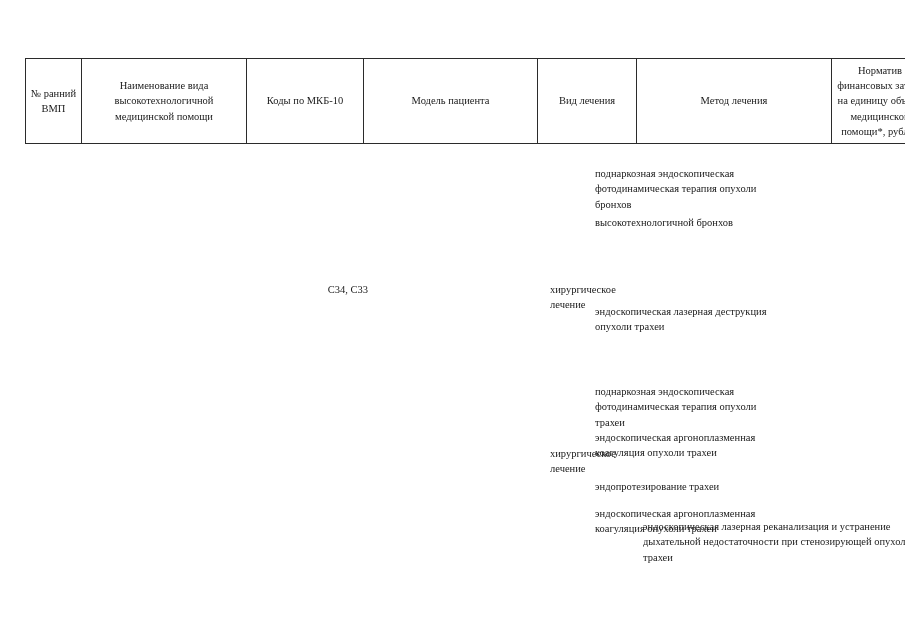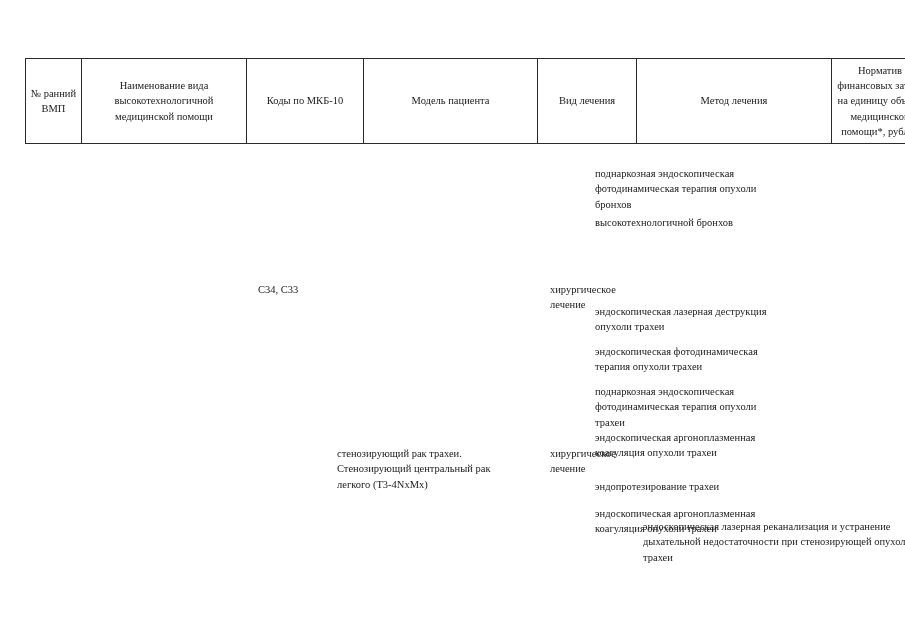--- a/index.html
+++ b/index.html
@@ -105,39 +105,34 @@
     </table>
 
   <div class="body-layer">
 
     <div class="cellblock m-col" style="top:8px;">поднаркозная эндоскопическая
 фотодинамическая терапия опухоли
 бронхов</div>
     <div class="cellblock m-col" style="top:57px;">высокотехнологичной бронхов</div>
     <div class="cellblock m-col" style="top:146px;">эндоскопическая лазерная деструкция
 опухоли трахеи</div>
-    <div class="cellblock m-col" style="top:186px;">эндоскопическая фотодинамическая
-терапия опухоли трахеи</div>
     <div class="cellblock m-col" style="top:226px;">поднаркозная эндоскопическая
 фотодинамическая терапия опухоли
 трахеи</div>
     <div class="cellblock m-col" style="top:272px;">эндоскопическая аргоноплазменная
 коагуляция опухоли трахеи</div>
     <div class="cellblock m-col" style="top:321px;">эндопротезирование трахеи</div>
     <div class="cellblock m-col" style="top:348px;">эндоскопическая аргоноплазменная
 коагуляция опухоли трахеи</div>
     <div class="cellblock m-wide" style="top:389px;margin-left:48px;">эндоскопическая лазерная реканализация и устранение
 дыхательной недостаточности при стенозирующей опухоли
 трахеи</div>
 
-    <div class="cellblock codes-col" style="top:152px;">С34, С33</div>
+    <div class="cellblock codes-col" style="top:152px;text-align:right;">С34, С33</div>
 
-    <div class="cellblock model-col" style="top:316px;">стенозирующий рак трахеи.
-Стенозирующий центральный рак
-легкого (Т3-4NxMx)</div>
 
     <div class="cellblock kind-col" style="top:152px;">хирургическое
 лечение</div>
     <div class="cellblock kind-col" style="top:316px;">хирургическое
 лечение</div>
 
   </div>
 </div>
 
 </body></html>

